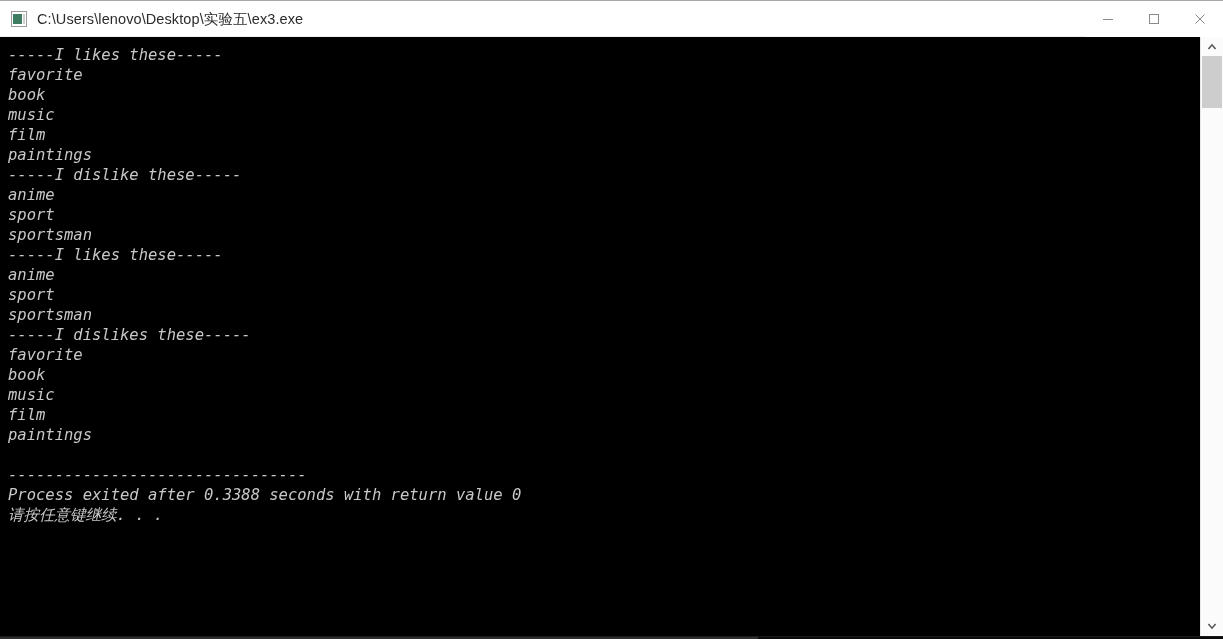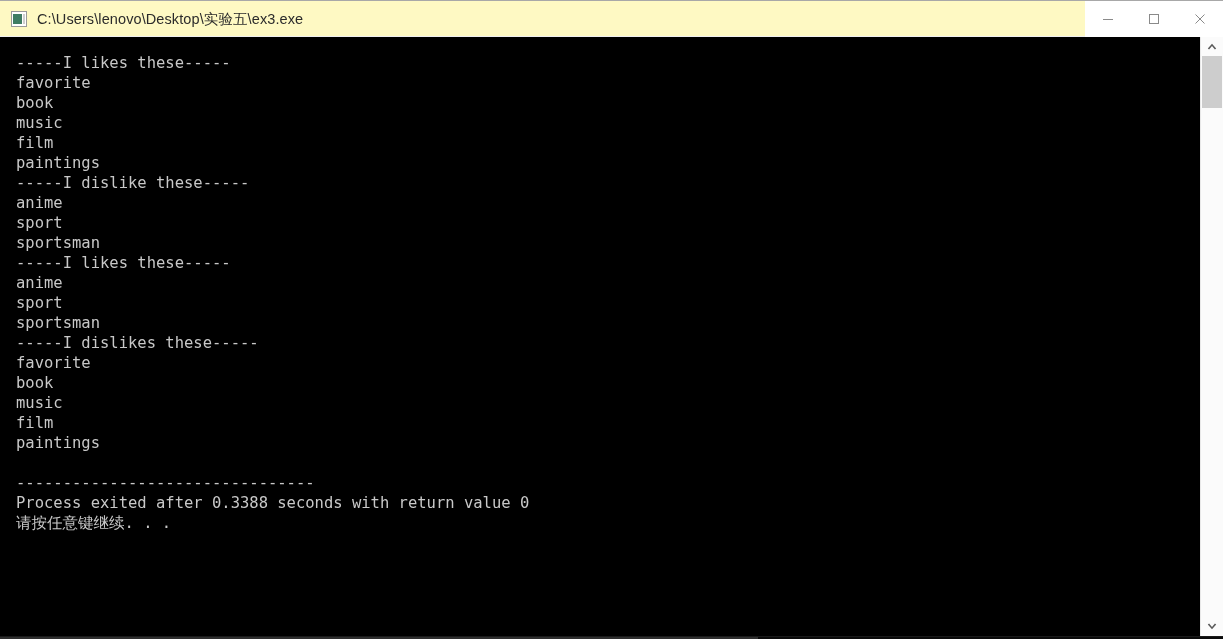--- a/index.html
+++ b/index.html
@@ -19,21 +19,21 @@
     background: #000000;
     display: flex;
     flex-direction: column;
     border-top: 1px solid #a8a8a8;
   }
 
   
   #title-bar {
     height: 36px;
     min-height: 36px;
-    background: #fef9c3;
+    background: #ffffff;
     display: flex;
     align-items: center;
     position: relative;
     border-bottom: 1px solid #f0f0f0;
   }
 
   #app-icon {
     width: 16px;
     height: 16px;
     margin-left: 11px;
@@ -97,23 +97,24 @@
   }
 
   #console-text {
     flex: 1 1 auto;
     background: #000000;
     font-family: "DejaVu Sans Mono", "Liberation Mono", monospace;
     font-size: 15.5px;
     line-height: 20px;
     color: #c8c8c8;
     white-space: pre;
-    padding: 16px;
+    padding: 8px;
     overflow: hidden;
     position: relative;
+    font-style: italic;
   }
   .console-line {
     height: 20px;
     line-height: 20px;
     white-space: pre;
     color: #c8c8c8;
     letter-spacing: 0px;
   }
   .console-line.blank { color: transparent; }
 

